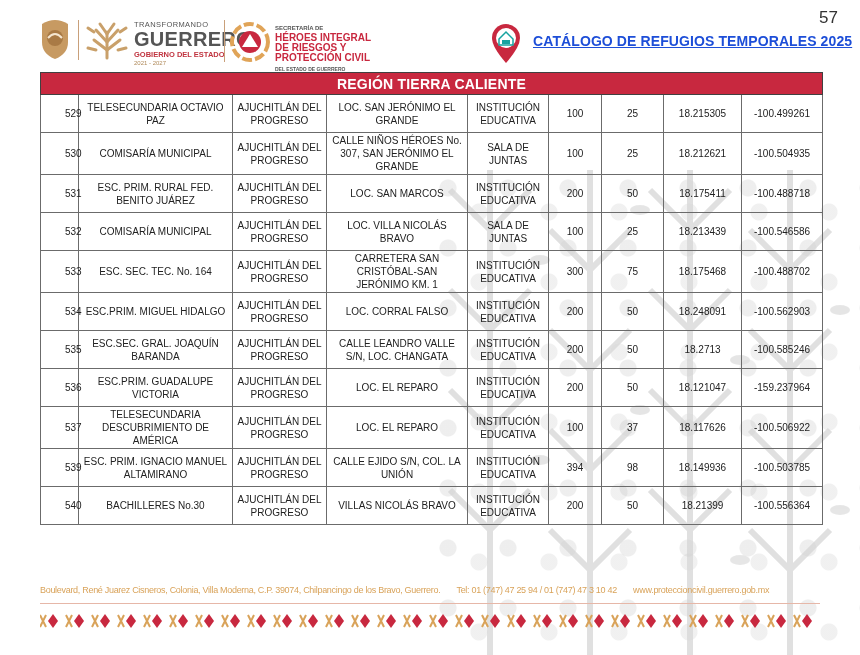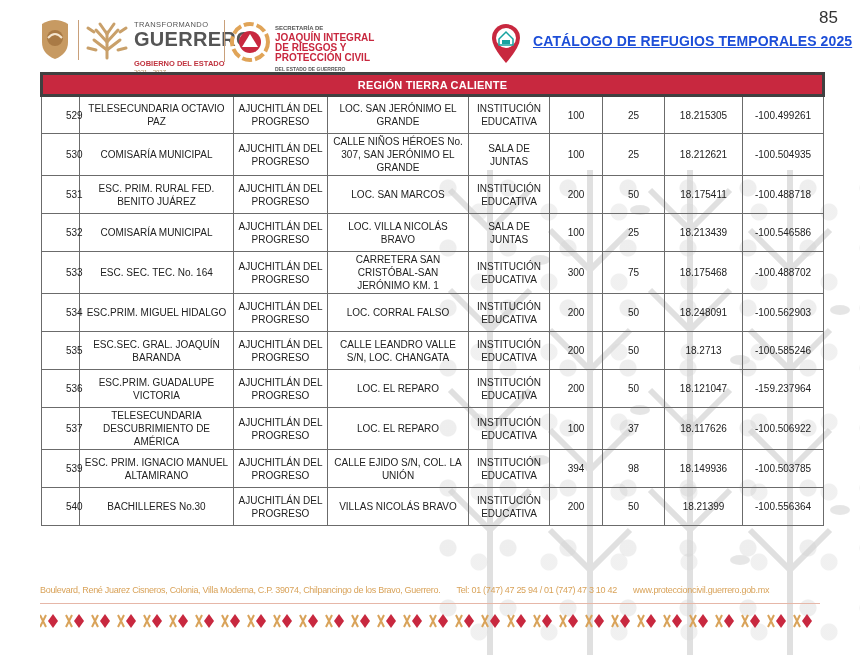--- a/index.html
+++ b/index.html
@@ -18,41 +18,41 @@
   .watermark svg { position: absolute; inset: 0; width: 100%; height: 100%; }
 
   
   .header { position: absolute; left: 0; top: 0; width: 860px; height: 55px; z-index: 2; }
   .shield { position: absolute; left: 38px; top: 16px; width: 34px; height: 44px; }
   .vsep { position: absolute; width: 1px; background: #c9a07a; }
   .tree { position: absolute; left: 84px; top: 20px; width: 46px; height: 40px; }
   .gov-block { position: absolute; left: 134px; top: 20px; }
   .gov-top { font-size: 7.5px; color: #555; letter-spacing: 0.4px; }
   .gov-main { font-size: 20px; font-weight: bold; color: #555; line-height: 20px; letter-spacing: 0.3px; }
-  .gov-sub { font-size: 7.5px; color: #c0333f; font-weight: bold; margin-top: 10px; }
+  .gov-sub { font-size: 7.5px; color: #c0333f; font-weight: bold; margin-top: 1px; }
   .gov-years { font-size: 6px; color: #b08a5a; margin-top: 1px; }
   .pc-logo { position: absolute; left: 230px; top: 22px; width: 40px; height: 40px; }
   .pc-block { position: absolute; left: 275px; top: 23px; line-height: 10px; }
   .pc-top { font-size: 6px; color: #555; font-weight: bold; }
   .pc-main { font-size: 10px; font-weight: bold; color: #c8283f; line-height: 10px; }
   .pc-sub { font-size: 5px; color: #555; font-weight: bold; margin-top: 1px; }
 
   .pin { position: absolute; left: 489px; top: 22px; width: 34px; height: 42px; }
   .catalog-title {
     position: absolute; left: 533px; top: 33px; font-size: 14px; font-weight: bold;
     color: #1d4ed8; text-decoration: underline; letter-spacing: 0.1px;
   }
   .page-number { position: absolute; left: 819px; top: 8px; font-size: 17px; color: #333; }
 
   
   .table-wrap { position: absolute; left: 40px; top: 72px; width: 782px; z-index: 2; }
   table { border-collapse: collapse; width: 782px; table-layout: fixed; }
   th.region {
-    background: #c8283f; color: #fff; font-size: 11px; font-weight: bold;
-    height: 22px; text-align: center; border: 3px solid #404040; letter-spacing: 0.2px;
+    background: #c8283f; color: #fff; font-size: 14px; font-weight: bold;
+    height: 22px; text-align: center; border: 1px solid #404040; letter-spacing: 0.2px;
   }
   td {
     border: 1px solid #6b6b6b; font-size: 10px; color: #222; text-align: center;
     vertical-align: middle; padding: 1px 3px; line-height: 13px; background: transparent;
   }
   td.num { text-align: right; padding-left: 24px; }
   tr.r2 td { height: 38px; }
   tr.r3 td { height: 40px; }
 
   
@@ -110,34 +110,34 @@
     <div class="gov-years">2021 - 2027</div>
   </div>
   <div class="vsep" style="left:224px; top:20px; height:42px;"></div>
   <svg class="pc-logo" viewBox="0 0 40 40">
     <circle cx="20" cy="20" r="18" fill="none" stroke="#e0a458" stroke-width="4" stroke-dasharray="10 3"></circle>
     <circle cx="20" cy="20" r="11" fill="#c8283f"></circle>
     <path d="M20 12 L28 25 H12 Z" fill="#ffffff"></path>
   </svg>
   <div class="pc-block">
     <div class="pc-top">SECRETARÍA DE</div>
-    <div class="pc-main">JOAQUÍN INTEGRAL</div>
+    <div class="pc-main">HÉROES INTEGRAL</div>
     <div class="pc-main">DE RIESGOS Y</div>
     <div class="pc-main">PROTECCIÓN CIVIL</div>
     <div class="pc-sub">DEL ESTADO DE GUERRERO</div>
   </div>
 
   <svg class="pin" viewBox="0 0 34 42">
     <path d="M17 41 Q3 25 3 16 A14 14 0 0 1 31 16 Q31 25 17 41 Z" fill="#c8283f"></path>
     <circle cx="17" cy="16" r="10" fill="#ffffff"></circle>
     <path d="M10 17 L17 10 L24 17 V23 H10 Z" fill="none" stroke="#17a3a0" stroke-width="1.5"></path>
     <rect x="13" y="18" width="8" height="4" fill="#17a3a0"></rect>
   </svg>
   <div class="catalog-title">CATÁLOGO DE REFUGIOS TEMPORALES 2025</div>
-  <div class="page-number">85</div>
+  <div class="page-number">57</div>
 </div>
 
 <div class="table-wrap">
   <table>
     <colgroup>
       <col style="width:38px">
         <col style="width:154px">
         <col style="width:94px">
         <col style="width:141px">
       <col style="width:81px">

